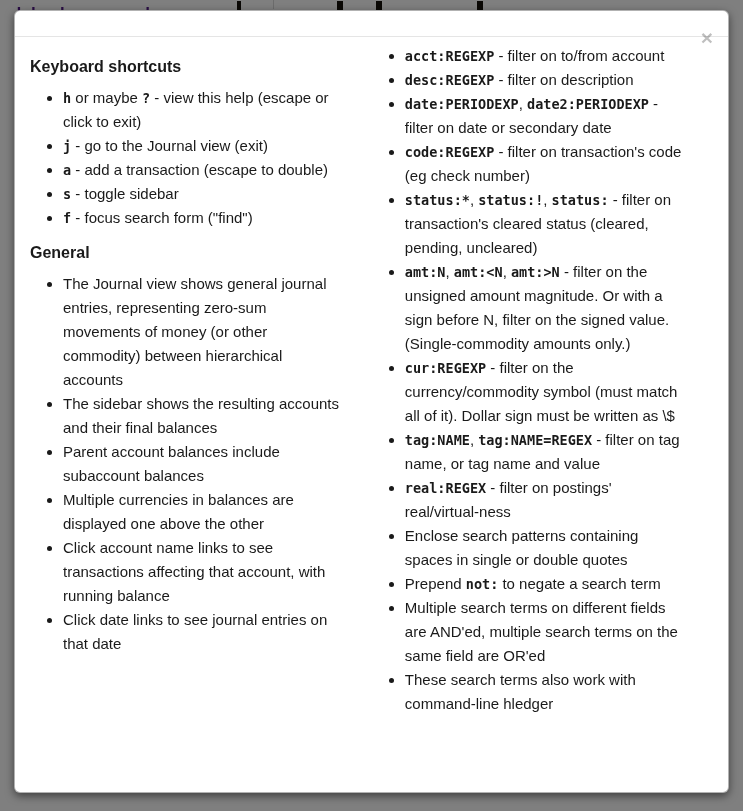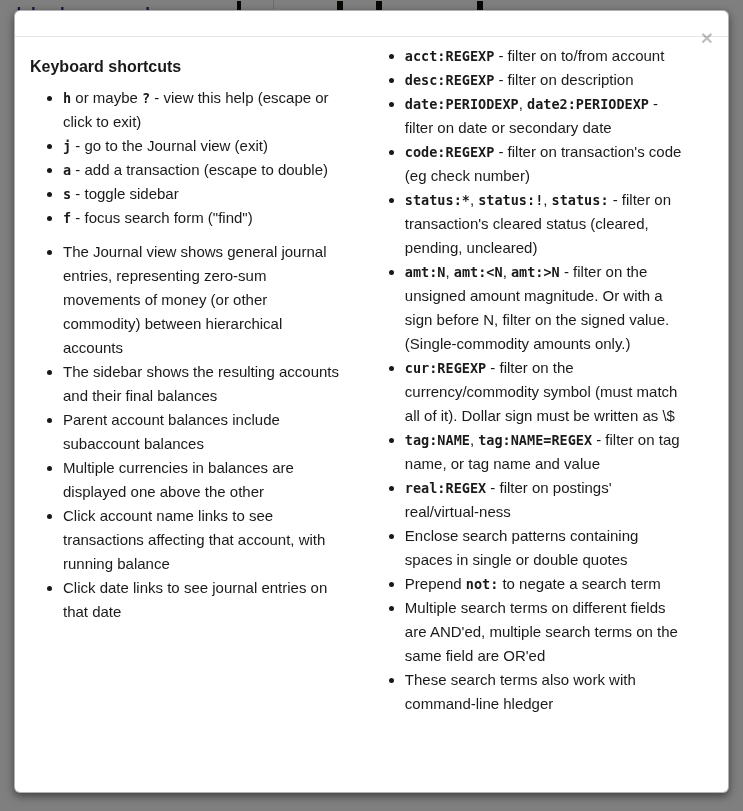--- a/index.html
+++ b/index.html
@@ -89,20 +89,21 @@
   <div class="modal-body">
     <div class="help-col left">
         <h3 class="section-heading">Keyboard shortcuts</h3>
         <ul class="help-list">
           <li><code>h</code><span> or maybe </span><code>?</code><span> - view this help (escape or click to exit)</span></li>
           <li><code>j</code><span> - go to the Journal view (exit)</span></li>
           <li><code>a</code><span> - add a transaction (escape to double)</span></li>
           <li><code>s</code><span> - toggle sidebar</span></li>
           <li><code>f</code><span> - focus search form ("find")</span></li>
         </ul>
+        <h3 class="section-heading">General</h3>
         <ul class="help-list">
           <li><span>The Journal view shows general journal entries, representing zero-sum movements of money (or other commodity) between hierarchical accounts</span></li>
           <li><span>The sidebar shows the resulting accounts and their final balances</span></li>
           <li><span>Parent account balances include subaccount balances</span></li>
           <li><span>Multiple currencies in balances are displayed one above the other</span></li>
           <li><span>Click account name links to see transactions affecting that account, with running balance</span></li>
           <li><span>Click date links to see journal entries on that date</span></li>
         </ul>
       </div>
     <div class="help-col right">

